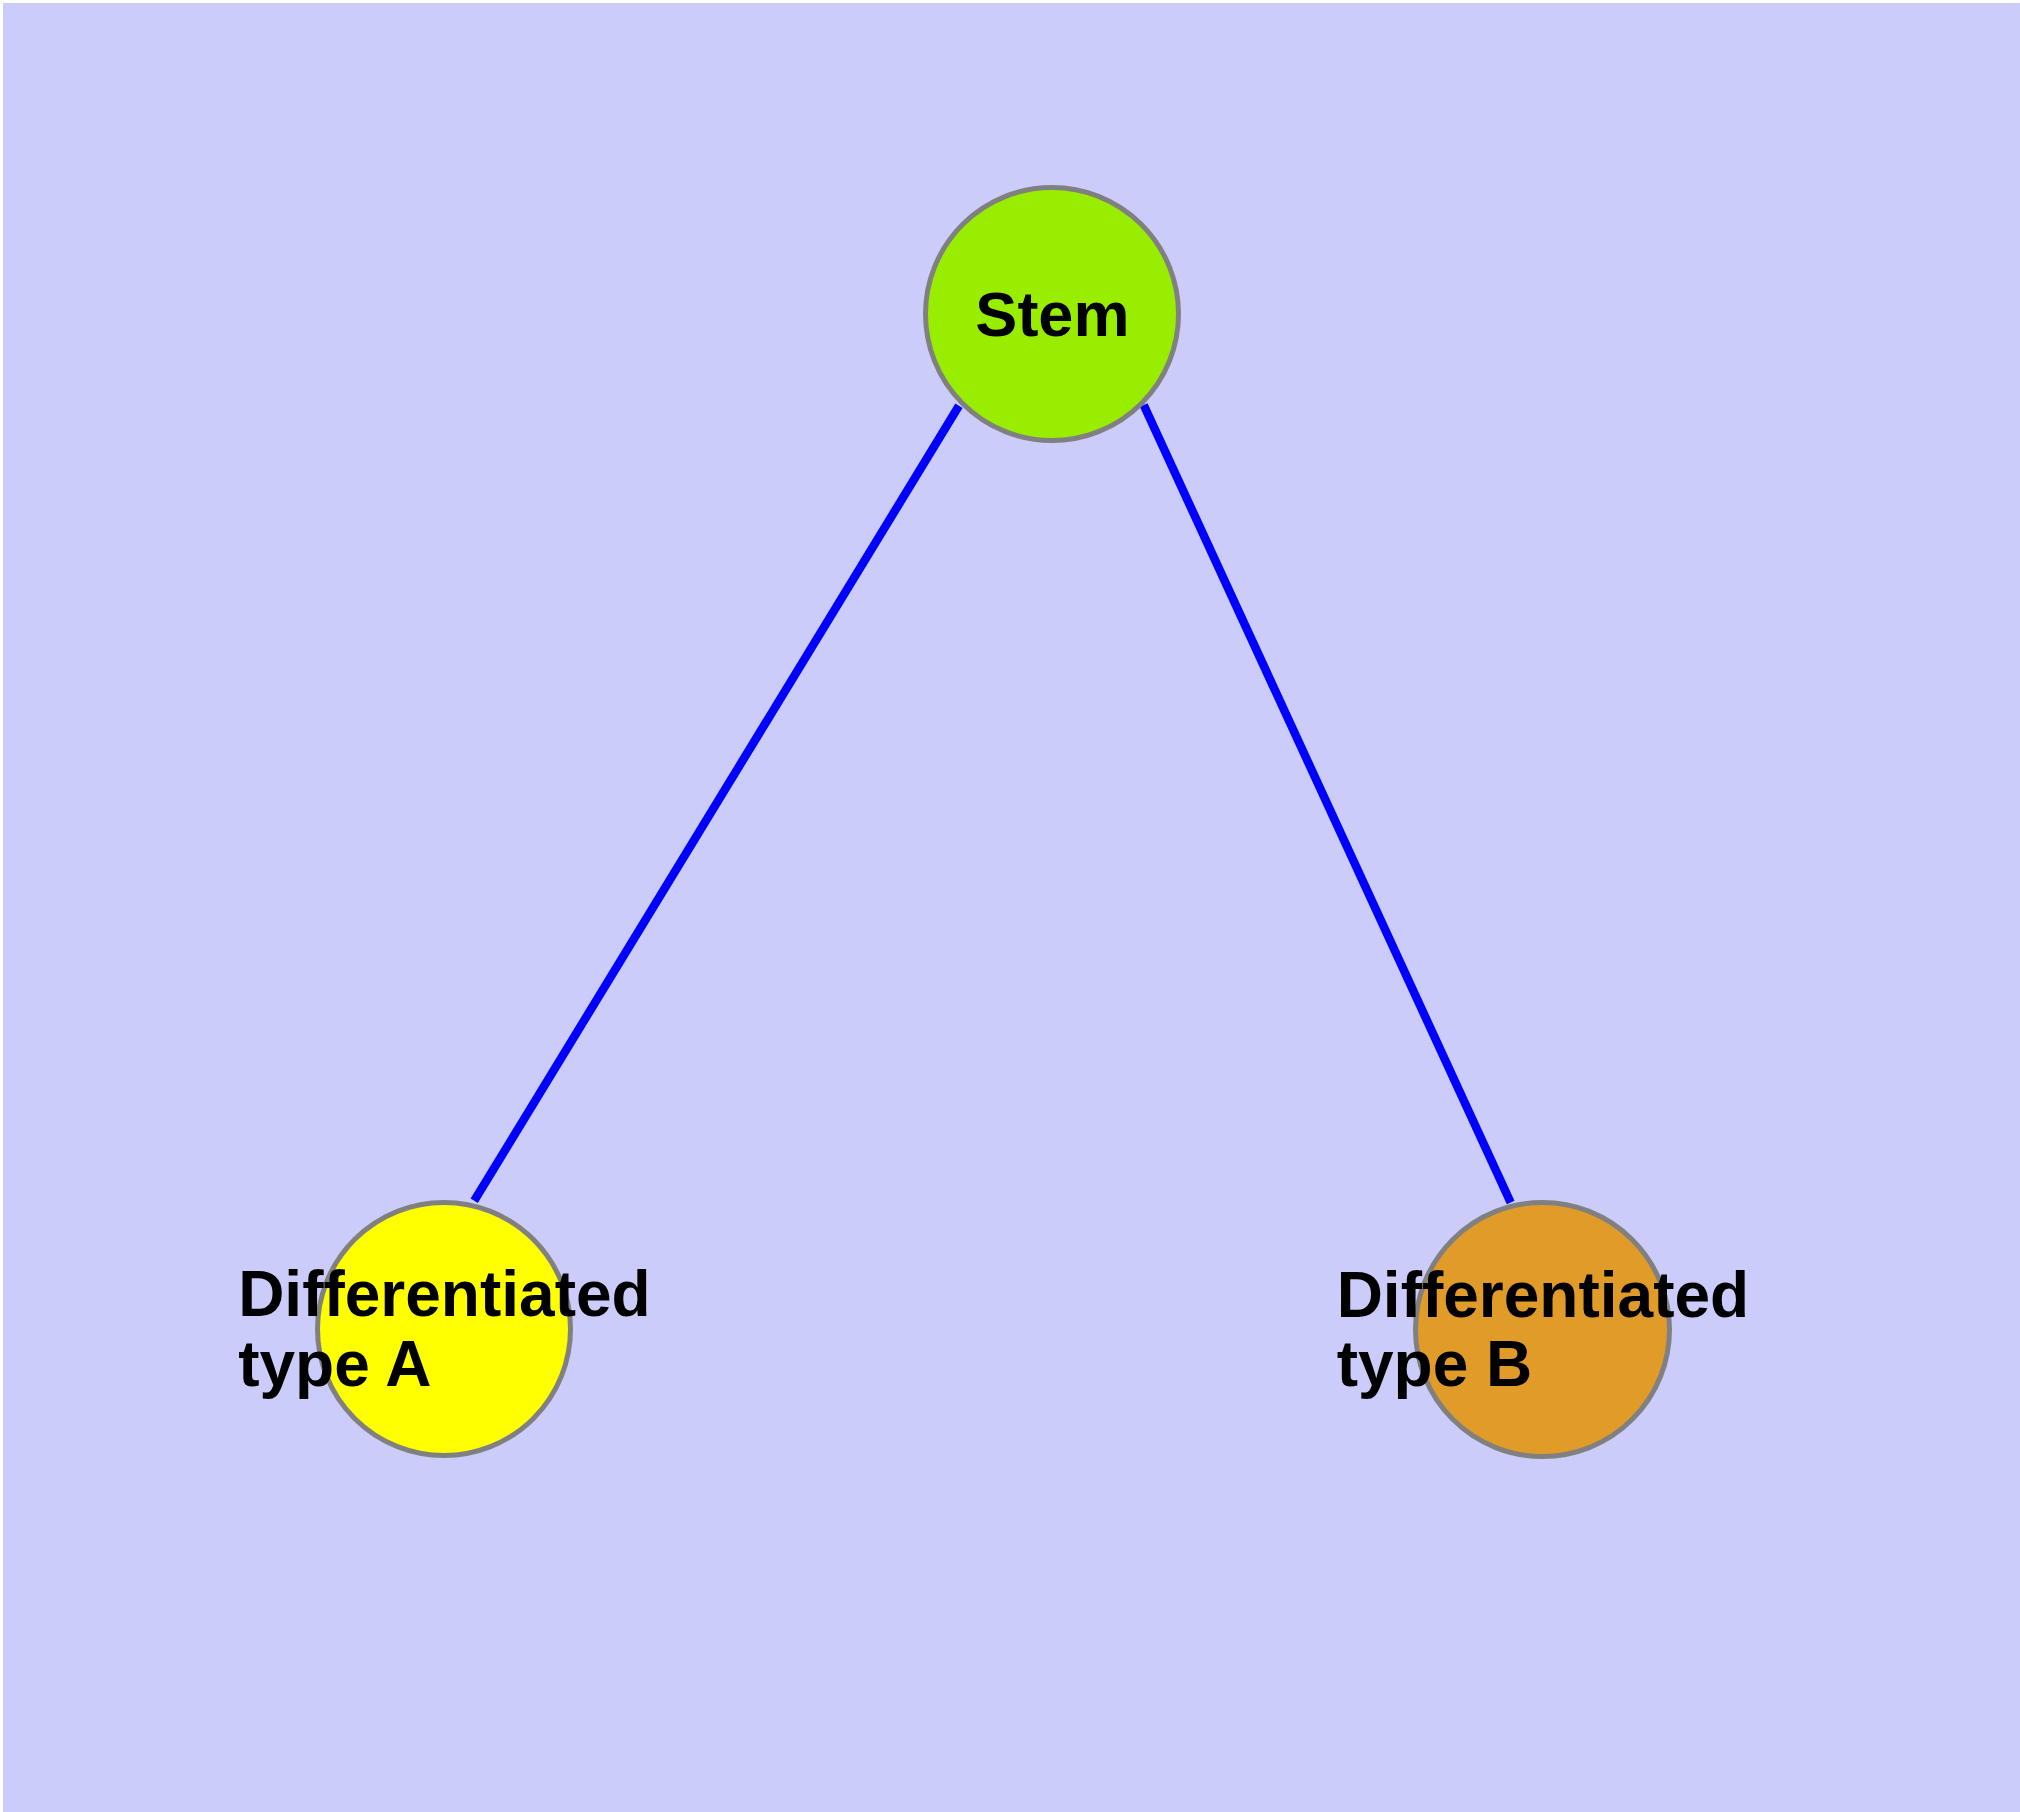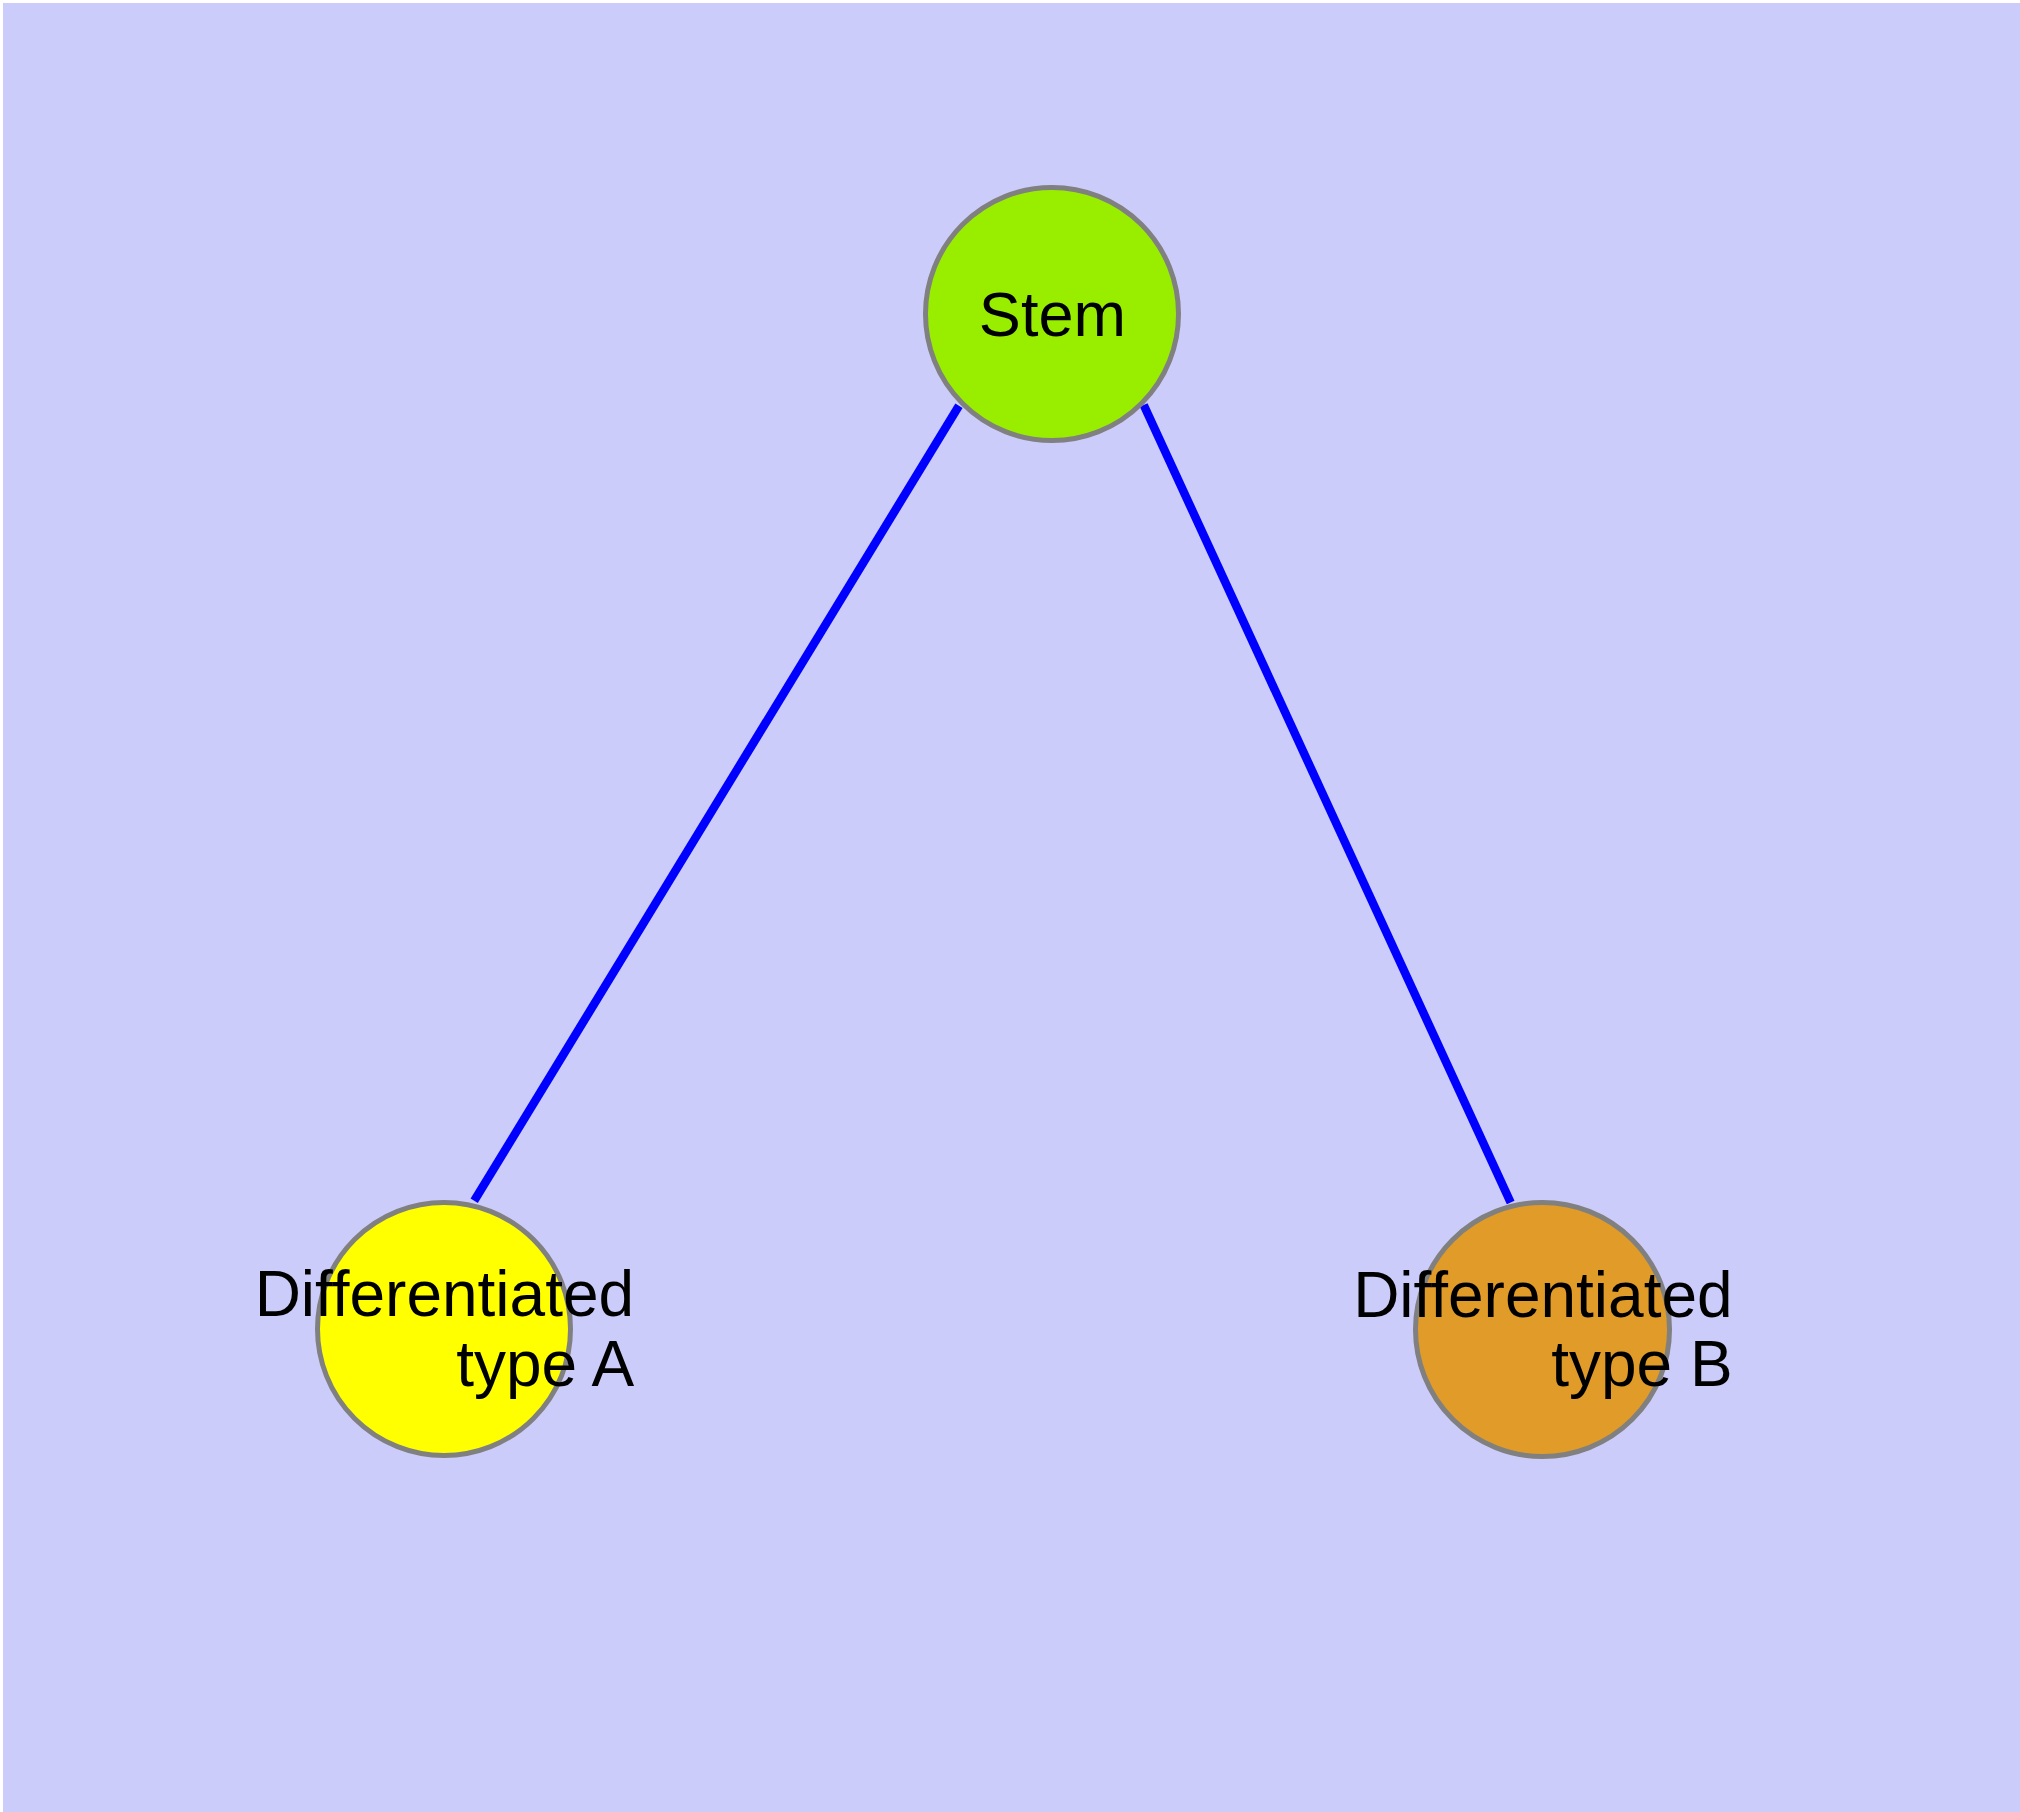--- a/index.html
+++ b/index.html
@@ -48,23 +48,23 @@
     box-sizing: border-box;
     border: 5.1px solid #808080;
   }
 
   .node-label {
     position: absolute;
     left: 50%;
     top: 50%;
     transform: translate(-50%, -50%);
     white-space: pre;
-    text-align: right;
+    text-align: left;
     color: #000000;
-    font-weight: normal;
+    font-weight: bold;
     line-height: 1.08;
     pointer-events: none;
   }
 
   
   #node-stem {
     left: 920px;
     top: 182px;
     width: 258px;
     height: 258px;

